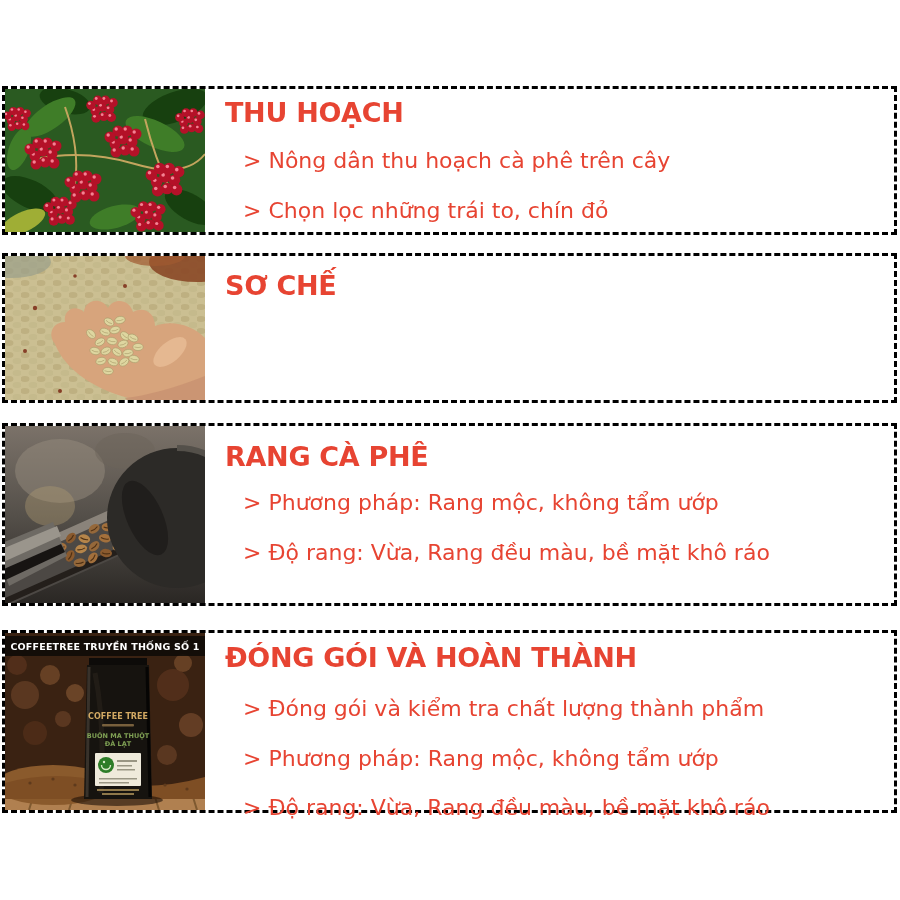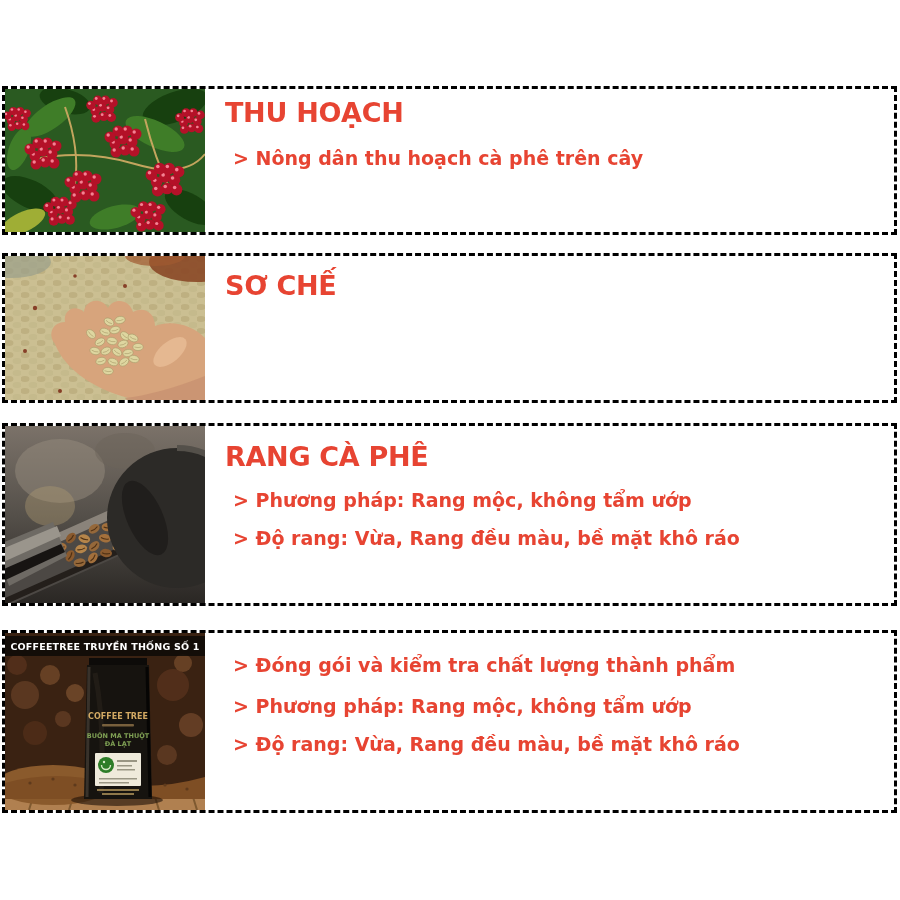--- a/index.html
+++ b/index.html
@@ -18,21 +18,21 @@
   .s3{top:423px;height:183px;}
   .s4{top:630px;height:183px;}
   .photo{position:absolute;left:0;top:0;width:200px;height:100%;overflow:hidden;}
   .photo svg{display:block;width:100%;height:100%;}
   .content{position:absolute;left:220px;right:6px;top:0;}
   .content h2{
     margin:0;font-size:27px;font-weight:bold;color:var(--red);
     letter-spacing:-0.3px;line-height:1.2;white-space:nowrap;
   }
   .content p{
-    margin:8px;font-size:19px;font-weight:bold;color:var(--red);line-height:1.42;
+    margin:18px;font-size:22px;font-weight:normal;color:var(--red);line-height:1.42;
   }
   .s1 h2{margin-top:8px}  .s1 .p1{margin-top:16px} .s1 .p2{margin-top:18px}
   .s2 h2{margin-top:14px}  .s2 .p1{margin-top:9px}  .s2 .p2{margin-top:9px}
   .s3 h2{margin-top:15px}  .s3 .p1{margin-top:19px} .s3 .p2{margin-top:14px} .s3 .p3{margin-top:11px}
   .s4 h2{margin-top:9px}  .s4 .p1{margin-top:19px} .s4 .p2{margin-top:14px} .s4 .p3{margin-top:11px}
 </style>
 </head>
 <body>
 
 <div class="page">
@@ -86,20 +86,21 @@
           <use href="#cl" transform="translate(143,125) scale(0.95)"></use>
           <use href="#cl" transform="translate(97,18) scale(0.85)"></use>
           <use href="#cl" transform="translate(185,30) scale(0.8)"></use>
           <use href="#cl" transform="translate(12,28) scale(0.75)"></use>
         </g>
       </svg>
     </div>
     <div class="content">
       <h2>THU HOẠCH</h2>
       <p class="p1">&gt; Nông dân thu hoạch cà phê trên cây</p>
+      <p class="p2">&gt; Chọn lọc những trái to, chín đỏ</p>
     </div>
   </section>
 
   <section class="step s2">
     <div class="photo">
       <svg viewBox="0 0 200 144" preserveAspectRatio="none">
         <rect width="200" height="144" fill="#cbbf92"></rect>
         <defs>
           <pattern id="bf" width="16" height="12" patternUnits="userSpaceOnUse">
             <ellipse cx="4" cy="3" rx="4.5" ry="3" fill="#bcae7f"></ellipse>
@@ -285,19 +286,20 @@
             <rect x="97" y="160" width="32" height="2"></rect>
           </g>
         </g>
         <g>
           <rect x="0" y="3" width="200" height="20" fill="#0e0a07" opacity="0.88"></rect>
           <text x="100" y="17" font-size="9.5" font-weight="bold" fill="#ffffff" text-anchor="middle" letter-spacing="0.2">COFFEETREE TRUYỀN THỐNG SỐ 1</text>
         </g>
       </svg>
     </div>
     <div class="content">
+      <h2>ĐÓNG GÓI VÀ HOÀN THÀNH</h2>
       <p class="p1">&gt; Đóng gói và kiểm tra chất lượng thành phẩm</p>
       <p class="p2">&gt; Phương pháp: Rang mộc, không tẩm ướp</p>
       <p class="p3">&gt; Độ rang: Vừa, Rang đều màu, bề mặt khô ráo</p>
     </div>
   </section>
 
 </div>
 
 </body></html>

